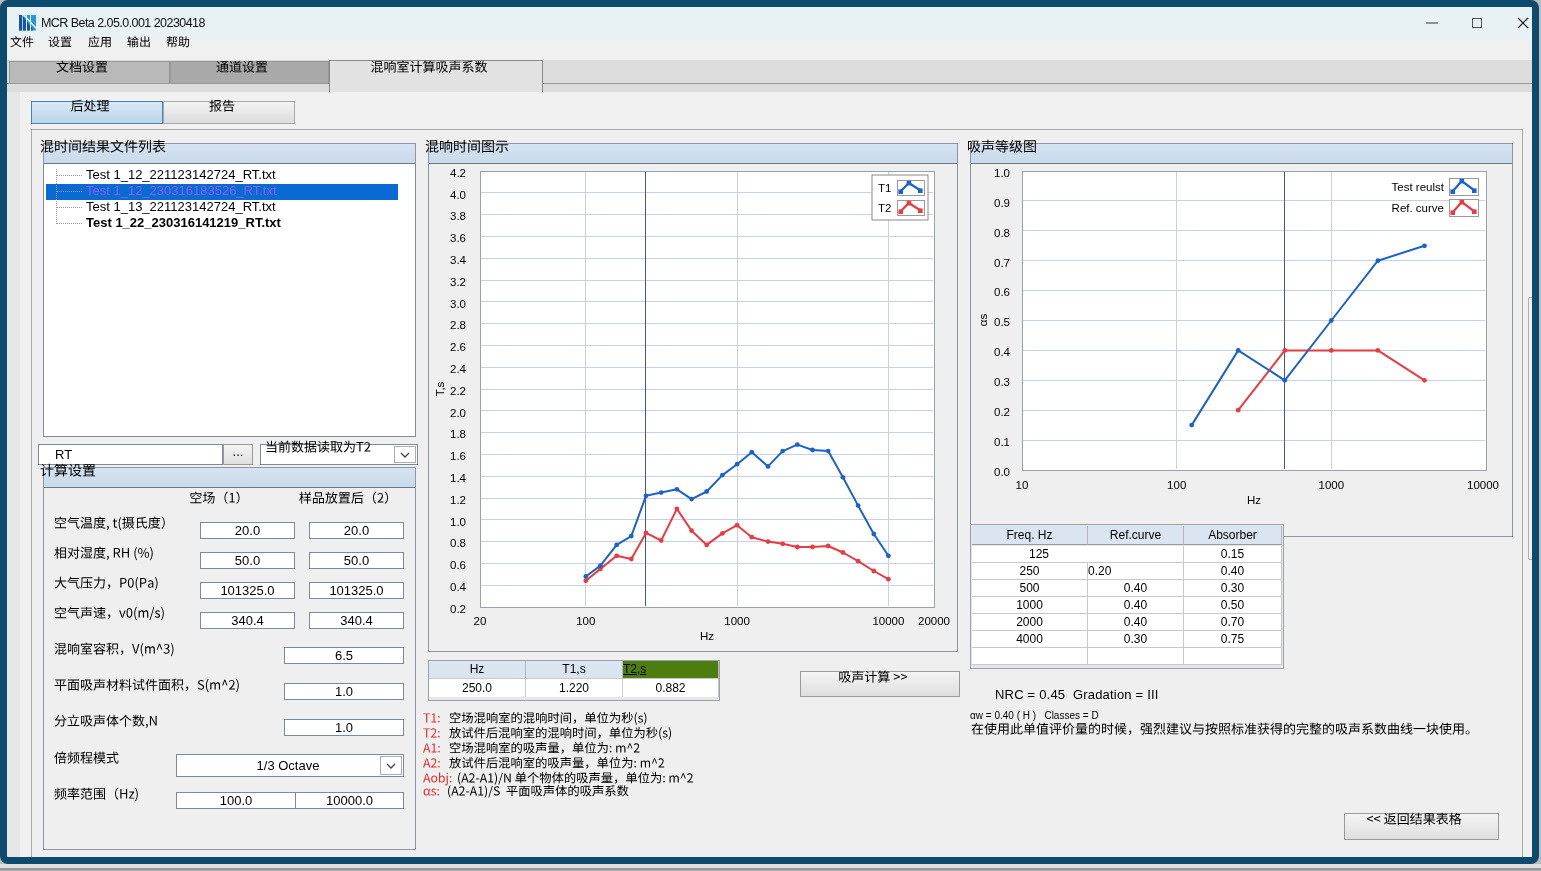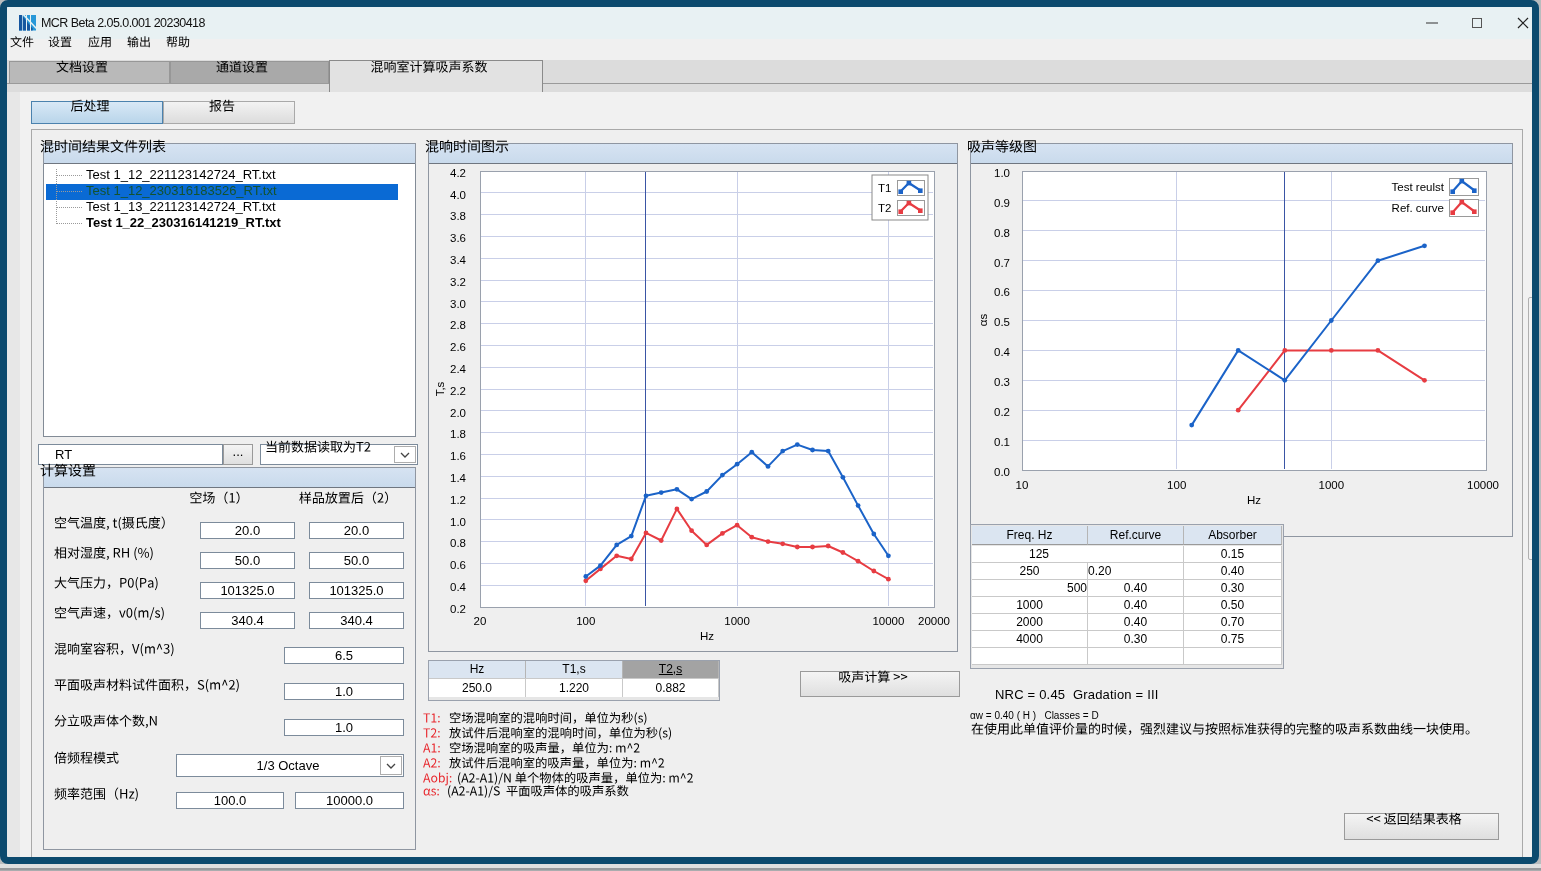--- a/index.html
+++ b/index.html
@@ -57,21 +57,21 @@
           <div class="grphead"></div>
         </div>
         <div class="abs" style="left:11px;top:34px;width:373px;height:273px;background:#fff;border:1px solid #828b96;border-top:none;"></div>
         <div class="abs" style="left:14px;top:54px;width:352px;height:16px;background:#0a6ad4;"></div>
         <div class="abs" style="left:24px;top:39px;width:1px;height:55px;border-left:1px dotted #9a9a9a;"></div>
         <div class="abs" style="left:24px;top:45px;width:26px;height:1px;border-top:1px dotted #9a9a9a;"></div>
         <div class="abs" style="left:24px;top:61px;width:26px;height:1px;border-top:1px dotted #9a9a9a;"></div>
         <div class="abs" style="left:24px;top:77px;width:26px;height:1px;border-top:1px dotted #9a9a9a;"></div>
         <div class="abs" style="left:24px;top:93px;width:26px;height:1px;border-top:1px dotted #9a9a9a;"></div>
         <div class="txt" style="left:54px;top:37px;color:#000;">Test 1_12_221123142724_RT.txt</div>
-        <div class="txt" style="left:54px;top:53px;color:#14532d;">Test 1_12_230316183526_RT.txt</div>
+        <div class="txt" style="left:54px;top:53px;color:#8b5cf6;">Test 1_12_230316183526_RT.txt</div>
         <div class="txt" style="left:54px;top:69px;color:#000;">Test 1_13_221123142724_RT.txt</div>
         <div class="txt" style="left:54px;top:85px;color:#000;font-weight:bold;">Test 1_22_230316141219_RT.txt</div>
         <div class="inp" style="left:6px;top:314px;width:185px;height:21px;text-align:left;padding:2px 16px;">RT</div>
         <div class="btn" style="left:191px;top:314px;width:30px;height:21px;text-align:center;font-size:13px;line-height:14px;">...</div>
         <div class="inp" style="left:228px;top:314px;width:158px;height:21px;"></div>
         <svg class="abs" style="left:362px;top:316px" width="22" height="17">
           <rect x="0.5" y="0.5" width="21" height="16" fill="#fff" stroke="#adadad"></rect>
           <polyline points="7,7 11,11 15,7" fill="none" stroke="#444" stroke-width="1.3"></polyline>
         </svg>
         <div class="grp" style="left:11px;top:337px;width:373px;height:383px;background:#efefef;">
@@ -86,47 +86,47 @@
         <div class="inp" style="left:168px;top:482px;width:95px;height:17px;">340.4</div>
         <div class="inp" style="left:277px;top:482px;width:95px;height:17px;">340.4</div>
         <div class="inp" style="left:252px;top:517px;width:120px;height:17px;">6.5</div>
         <div class="inp" style="left:252px;top:553px;width:120px;height:17px;">1.0</div>
         <div class="inp" style="left:252px;top:589px;width:120px;height:17px;">1.0</div>
         <div class="inp" style="left:144px;top:624px;width:228px;height:23px;line-height:21px;padding-right:4px;">1/3 Octave</div>
         <svg class="abs" style="left:348px;top:626px" width="22" height="19">
           <rect x="0.5" y="0.5" width="21" height="18" fill="#fff" stroke="#adadad"></rect>
           <polyline points="7,8 11,12 15,8" fill="none" stroke="#444" stroke-width="1.3"></polyline>
         </svg>
-        <div class="inp" style="left:144px;top:662px;width:108px;height:17px;">100.0</div>
+        <div class="inp" style="left:144px;top:662px;width:120px;height:17px;">100.0</div>
         <div class="inp" style="left:263px;top:662px;width:109px;height:17px;">10000.0</div>
         <div class="grp" style="left:396px;top:13px;width:530px;height:509px;background:#efefef;">
           <div class="grphead"></div>
         </div>
         <div class="grp" style="left:938px;top:13px;width:543px;height:394px;background:#efefef;">
           <div class="grphead"></div>
         </div>
         <div class="abs" style="left:396px;top:530px;width:292px;height:41px;border:1px solid #9aa1ad;background:#e6e6e6;"></div>
         <div class="abs" style="left:397px;top:531px;width:97px;height:17px;background:#dbe5f1;border-right:1px solid #b5b5b5;font-size:12px;text-align:center;line-height:17px;">Hz</div>
         <div class="abs" style="left:397px;top:548px;width:97px;height:19px;background:#fff;border-right:1px solid #c9c9c9;border-top:1px solid #c9c9c9;font-size:12px;text-align:center;line-height:19px;">250.0</div>
         <div class="abs" style="left:494px;top:531px;width:97px;height:17px;background:#dbe5f1;border-right:1px solid #b5b5b5;font-size:12px;text-align:center;line-height:17px;">T1,s</div>
         <div class="abs" style="left:494px;top:548px;width:97px;height:19px;background:#fff;border-right:1px solid #c9c9c9;border-top:1px solid #c9c9c9;font-size:12px;text-align:center;line-height:19px;">1.220</div>
-        <div class="abs" style="left:591px;top:531px;width:96px;height:17px;background:#a3a3a3;border-right:1px solid #b5b5b5;font-size:12px;text-align:center;line-height:17px;text-decoration:underline;">T2,s</div>
+        <div class="abs" style="left:591px;top:531px;width:96px;height:17px;background:#4d7c0f;border-right:1px solid #b5b5b5;font-size:12px;line-height:17px;text-decoration:underline;">T2,s</div>
         <div class="abs" style="left:591px;top:548px;width:96px;height:19px;background:#fff;border-right:1px solid #c9c9c9;border-top:1px solid #c9c9c9;font-size:12px;text-align:center;line-height:19px;">0.882</div>
         <div class="btn" style="left:768px;top:541px;width:160px;height:26px;"></div>
         <div class="abs" style="left:938px;top:394px;width:314px;height:145px;border:1px solid #9aa1ad;background:#e6e6e6;"></div>
         <div class="abs" style="left:940px;top:396px;width:116px;height:19px;background:#dbe5f1;border-right:1px solid #b5b5b5;border-bottom:1px solid #9a9a9a;font-size:12px;text-align:center;line-height:19px;">Freq. Hz</div>
         <div class="abs" style="left:1056px;top:396px;width:96px;height:19px;background:#dbe5f1;border-right:1px solid #b5b5b5;border-bottom:1px solid #9a9a9a;font-size:12px;text-align:center;line-height:19px;">Ref.curve</div>
         <div class="abs" style="left:1152px;top:396px;width:98px;height:19px;background:#dbe5f1;border-right:1px solid #b5b5b5;border-bottom:1px solid #9a9a9a;font-size:12px;text-align:center;line-height:19px;">Absorber</div>
         <div class="abs" style="left:940px;top:416px;width:135px;height:17px;background:#fff;border-right:1px solid #c9c9c9;border-bottom:1px solid #c9c9c9;font-size:12px;text-align:center;line-height:17px;">125</div>
         <div class="abs" style="left:1056px;top:416px;width:96px;height:17px;background:#fff;border-right:1px solid #c9c9c9;border-bottom:1px solid #c9c9c9;font-size:12px;text-align:center;line-height:17px;"></div>
         <div class="abs" style="left:1152px;top:416px;width:98px;height:17px;background:#fff;border-right:1px solid #c9c9c9;border-bottom:1px solid #c9c9c9;font-size:12px;text-align:center;line-height:17px;">0.15</div>
         <div class="abs" style="left:940px;top:433px;width:116px;height:17px;background:#fff;border-right:1px solid #c9c9c9;border-bottom:1px solid #c9c9c9;font-size:12px;text-align:center;line-height:17px;">250</div>
         <div class="abs" style="left:1056px;top:433px;width:96px;height:17px;background:#fff;border-right:1px solid #c9c9c9;border-bottom:1px solid #c9c9c9;font-size:12px;line-height:17px;">0.20</div>
         <div class="abs" style="left:1152px;top:433px;width:98px;height:17px;background:#fff;border-right:1px solid #c9c9c9;border-bottom:1px solid #c9c9c9;font-size:12px;text-align:center;line-height:17px;">0.40</div>
-        <div class="abs" style="left:940px;top:450px;width:116px;height:17px;background:#fff;border-right:1px solid #c9c9c9;border-bottom:1px solid #c9c9c9;font-size:12px;text-align:right;line-height:17px;">500</div>
+        <div class="abs" style="left:940px;top:450px;width:116px;height:17px;background:#fff;border-right:1px solid #c9c9c9;border-bottom:1px solid #c9c9c9;font-size:12px;text-align:center;line-height:17px;">500</div>
         <div class="abs" style="left:1056px;top:450px;width:96px;height:17px;background:#fff;border-right:1px solid #c9c9c9;border-bottom:1px solid #c9c9c9;font-size:12px;text-align:center;line-height:17px;">0.40</div>
         <div class="abs" style="left:1152px;top:450px;width:98px;height:17px;background:#fff;border-right:1px solid #c9c9c9;border-bottom:1px solid #c9c9c9;font-size:12px;text-align:center;line-height:17px;">0.30</div>
         <div class="abs" style="left:940px;top:467px;width:116px;height:17px;background:#fff;border-right:1px solid #c9c9c9;border-bottom:1px solid #c9c9c9;font-size:12px;text-align:center;line-height:17px;">1000</div>
         <div class="abs" style="left:1056px;top:467px;width:96px;height:17px;background:#fff;border-right:1px solid #c9c9c9;border-bottom:1px solid #c9c9c9;font-size:12px;text-align:center;line-height:17px;">0.40</div>
         <div class="abs" style="left:1152px;top:467px;width:98px;height:17px;background:#fff;border-right:1px solid #c9c9c9;border-bottom:1px solid #c9c9c9;font-size:12px;text-align:center;line-height:17px;">0.50</div>
         <div class="abs" style="left:940px;top:484px;width:116px;height:17px;background:#fff;border-right:1px solid #c9c9c9;border-bottom:1px solid #c9c9c9;font-size:12px;text-align:center;line-height:17px;">2000</div>
         <div class="abs" style="left:1056px;top:484px;width:96px;height:17px;background:#fff;border-right:1px solid #c9c9c9;border-bottom:1px solid #c9c9c9;font-size:12px;text-align:center;line-height:17px;">0.40</div>
         <div class="abs" style="left:1152px;top:484px;width:98px;height:17px;background:#fff;border-right:1px solid #c9c9c9;border-bottom:1px solid #c9c9c9;font-size:12px;text-align:center;line-height:17px;">0.70</div>
         <div class="abs" style="left:940px;top:501px;width:116px;height:17px;background:#fff;border-right:1px solid #c9c9c9;border-bottom:1px solid #c9c9c9;font-size:12px;text-align:center;line-height:17px;">4000</div>
         <div class="abs" style="left:1056px;top:501px;width:96px;height:17px;background:#fff;border-right:1px solid #c9c9c9;border-bottom:1px solid #c9c9c9;font-size:12px;text-align:center;line-height:17px;">0.30</div>

